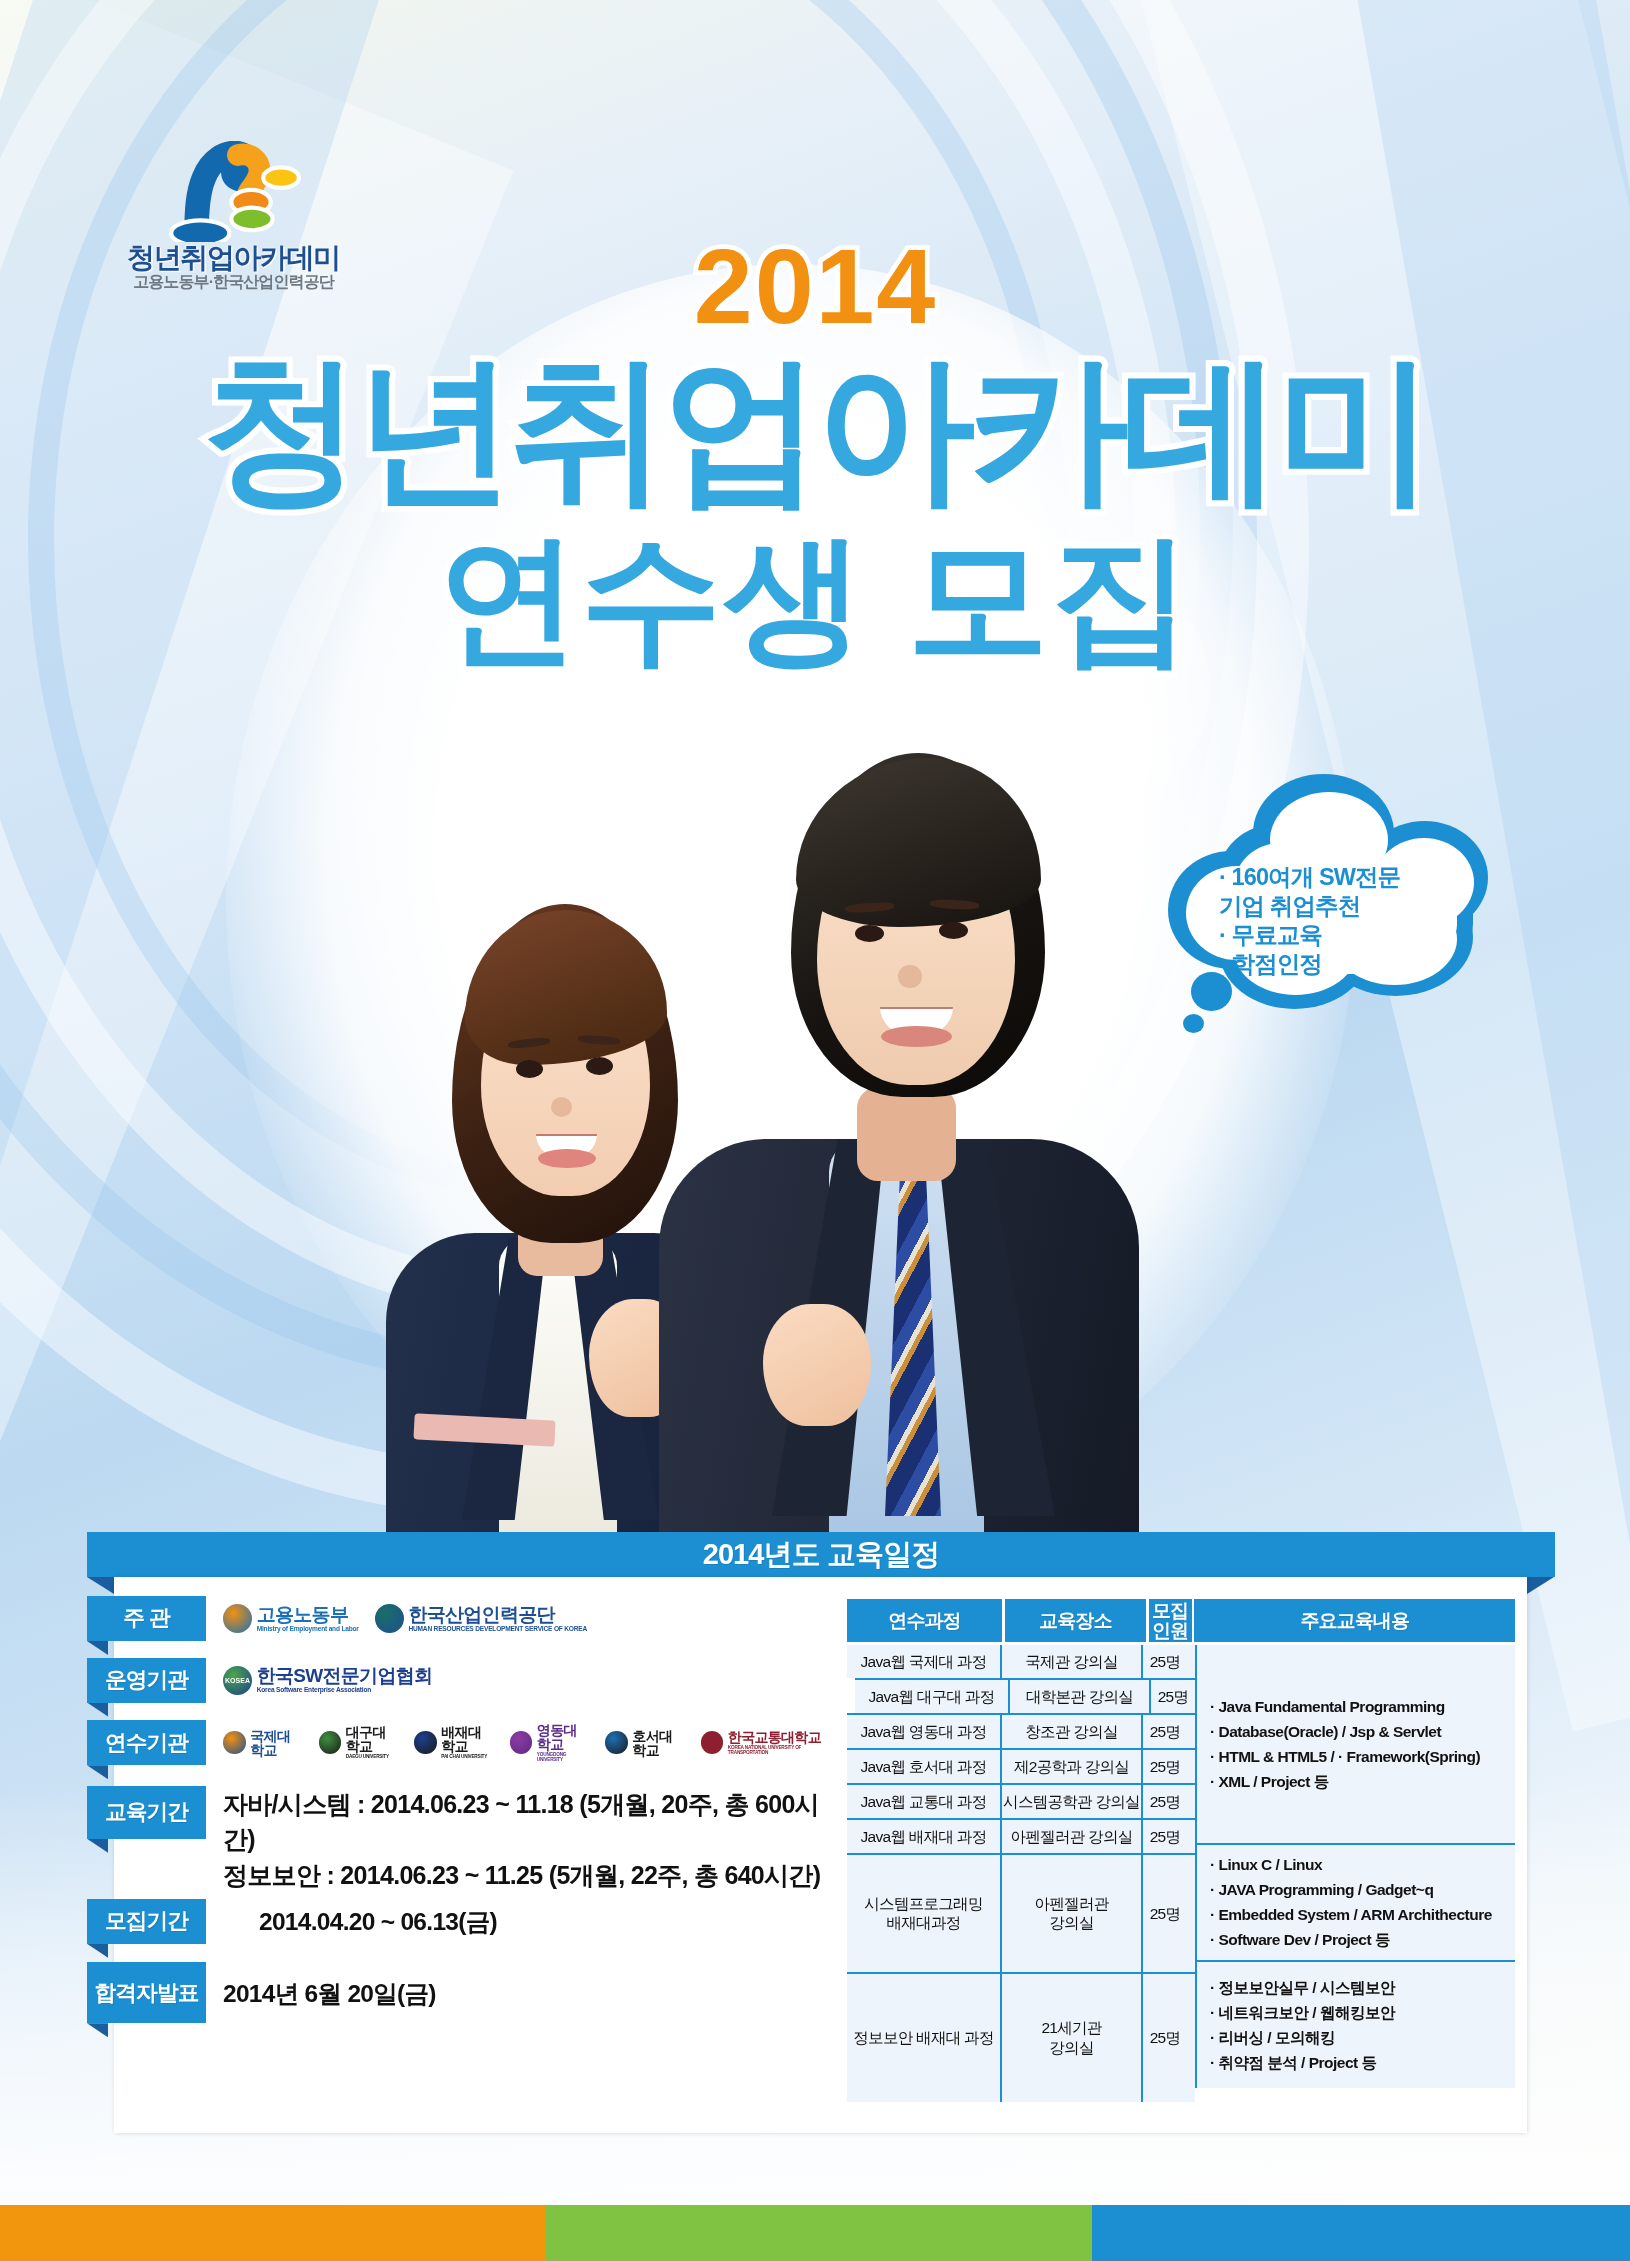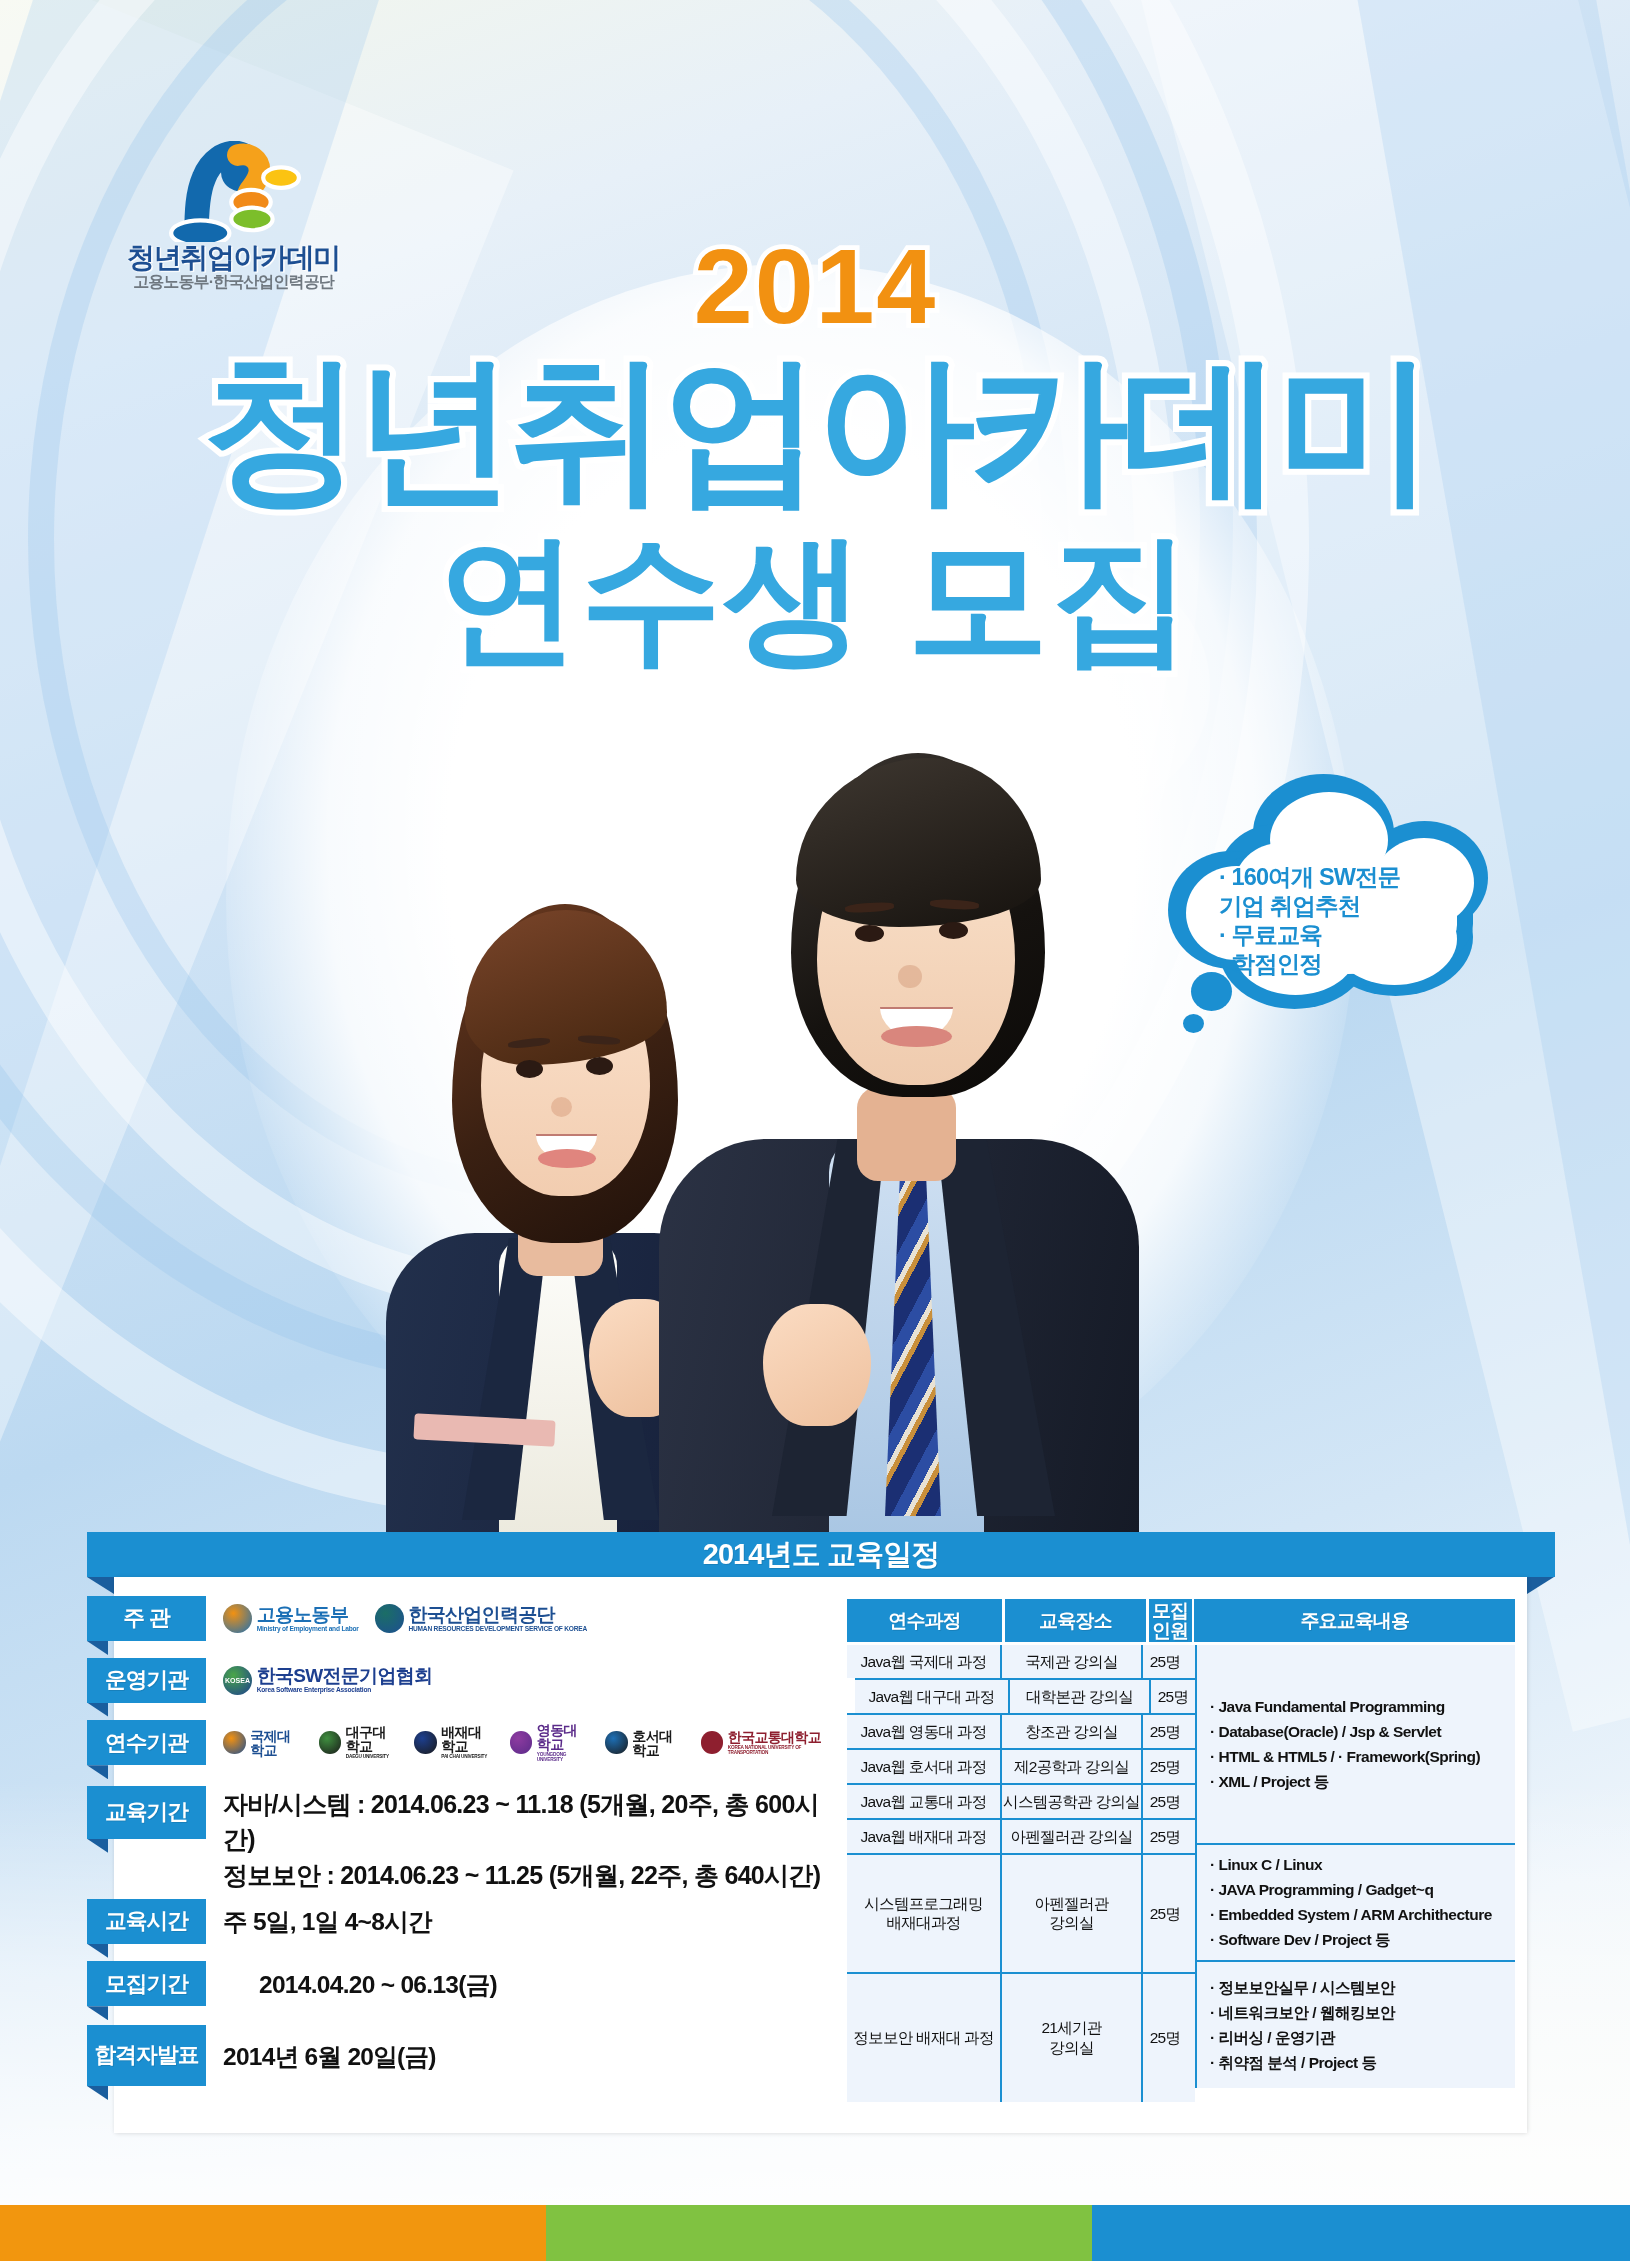--- a/index.html
+++ b/index.html
@@ -340,31 +340,20 @@
         <div class="tag" style="height: 53px;">
           <div>교육기간</div>
         </div>
         <div class="tagFold" style="top: 53px;"></div>
       </div>
       <div class="infoVal" style="font-size: 25px; padding-top: 0.9px;">
         <div>자바/시스템 : 2014.06.23 ~ 11.18 (5개월, 20주, 총 600시간)</div>
         <div>정보보안 : 2014.06.23 ~ 11.25 (5개월, 22주, 총 640시간)</div>
       </div>
     </div>
-    <div class="infoRow" style="min-height: 57px;">
-      <div class="tagWrap">
-        <div class="tag" style="height: 45px;">
-          <div>교육시간</div>
-        </div>
-        <div class="tagFold" style="top: 45px;"></div>
-      </div>
-      <div class="infoVal" style="font-size: 24.5px; padding-top: 6.6px;">
-        <div>주 5일, 1일 4~8시간</div>
-      </div>
-    </div>
     <div class="infoRow" style="min-height: 58px; gap: 36px;">
       <div class="tagWrap">
         <div class="tag" style="height: 45px;">
           <div>모집기간</div>
         </div>
         <div class="tagFold" style="top: 45px;"></div>
       </div>
       <div class="infoVal" style="font-size: 24.5px; padding-top: 6.6px;">
         <div>2014.04.20 ~ 06.13(금)</div>
       </div>
@@ -558,21 +547,21 @@
         </div>
         <div class="desc" style="height: 117px;">
           <div>· Linux C / Linux</div>
           <div>· JAVA Programming / Gadget~q</div>
           <div>· Embedded System / ARM Archithecture</div>
           <div>· Software Dev / Project 등</div>
         </div>
         <div class="desc" style="height: 128px;">
           <div>· 정보보안실무 / 시스템보안</div>
           <div>· 네트워크보안 / 웹해킹보안</div>
-          <div>· 리버싱 / 운영기관</div>
+          <div>· 리버싱 / 모의해킹</div>
           <div>· 취약점 분석 / Project 등</div>
         </div>
       </div>
   </div>
 </div>
 
 <div id="footer">
     <div class="fbar" style="background: rgb(242, 150, 14); width: 546px;"></div>
     <div class="fbar" style="background: rgb(128, 194, 65); width: 546px;"></div>
     <div class="fbar" style="background: rgb(27, 143, 209); width: 539px;"></div>

